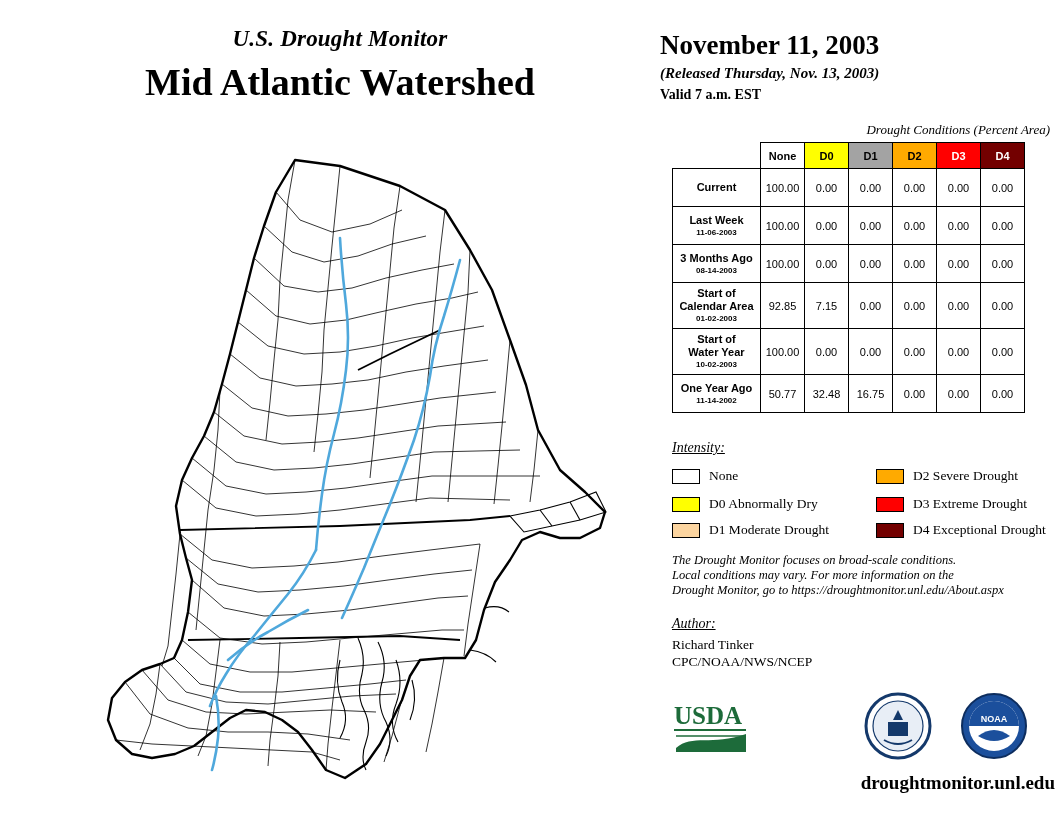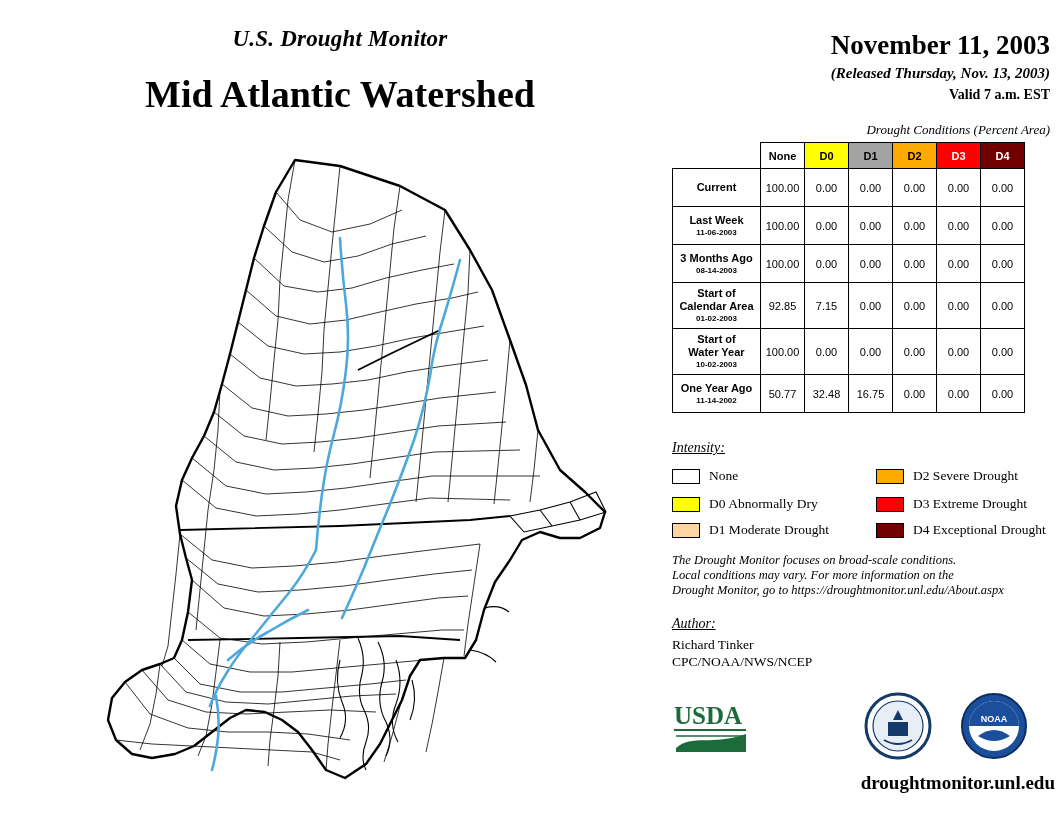--- a/index.html
+++ b/index.html
@@ -17,25 +17,25 @@
   #title-block {
     position: absolute; left: 60px; top: 26px; width: 560px; text-align: center;
   }
   #title-small {
     font-family: "Liberation Serif", serif;
     font-style: italic; font-weight: bold;
     font-size: 23px; letter-spacing: .2px;
   }
   #title-large {
     font-family: "Liberation Serif", serif;
-    font-weight: bold; font-size: 38px; margin-top: 20px;
+    font-weight: bold; font-size: 38px; margin-top: 8px;
   }
 
   #date-block {
-    position: absolute; left: 660px; top: 30px; width: 390px; text-align: right;
+    position: absolute; left: 660px; top: 30px; width: 390px; text-align: left;
   }
   #date-main {
     font-family: "Liberation Serif", serif;
     font-weight: bold; font-size: 27px;
   }
   #date-released {
     font-family: "Liberation Serif", serif;
     font-style: italic; font-weight: bold; font-size: 15px; margin-top: 4px;
   }
   #date-valid {

